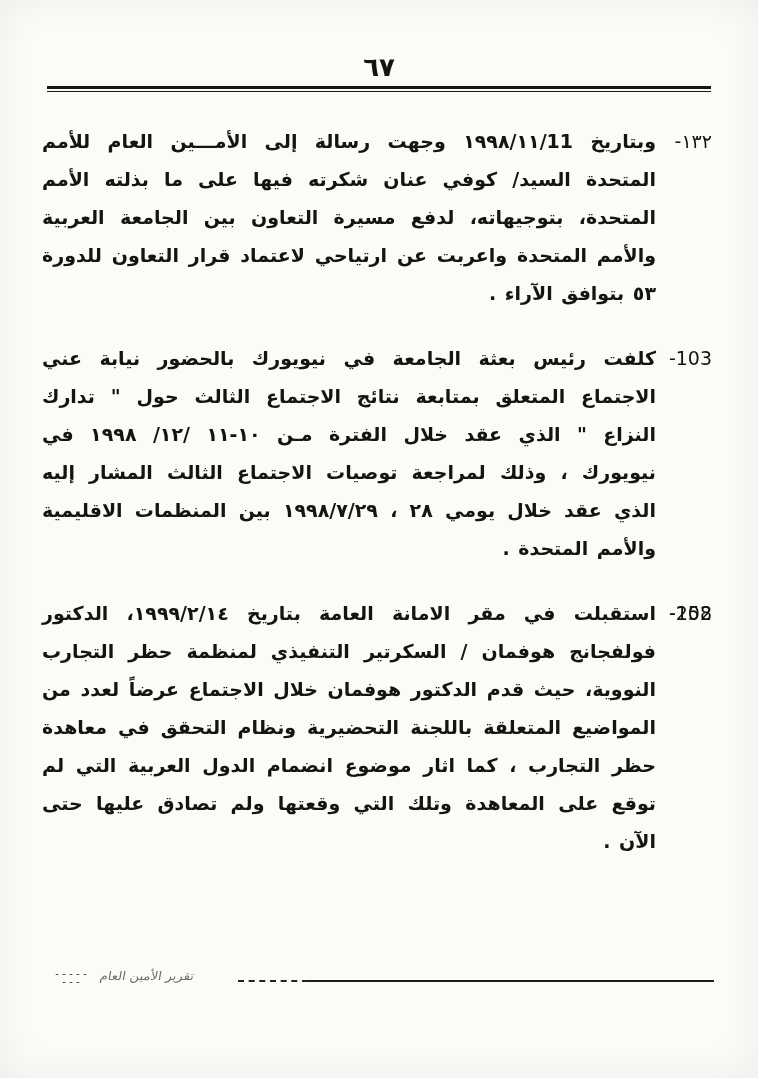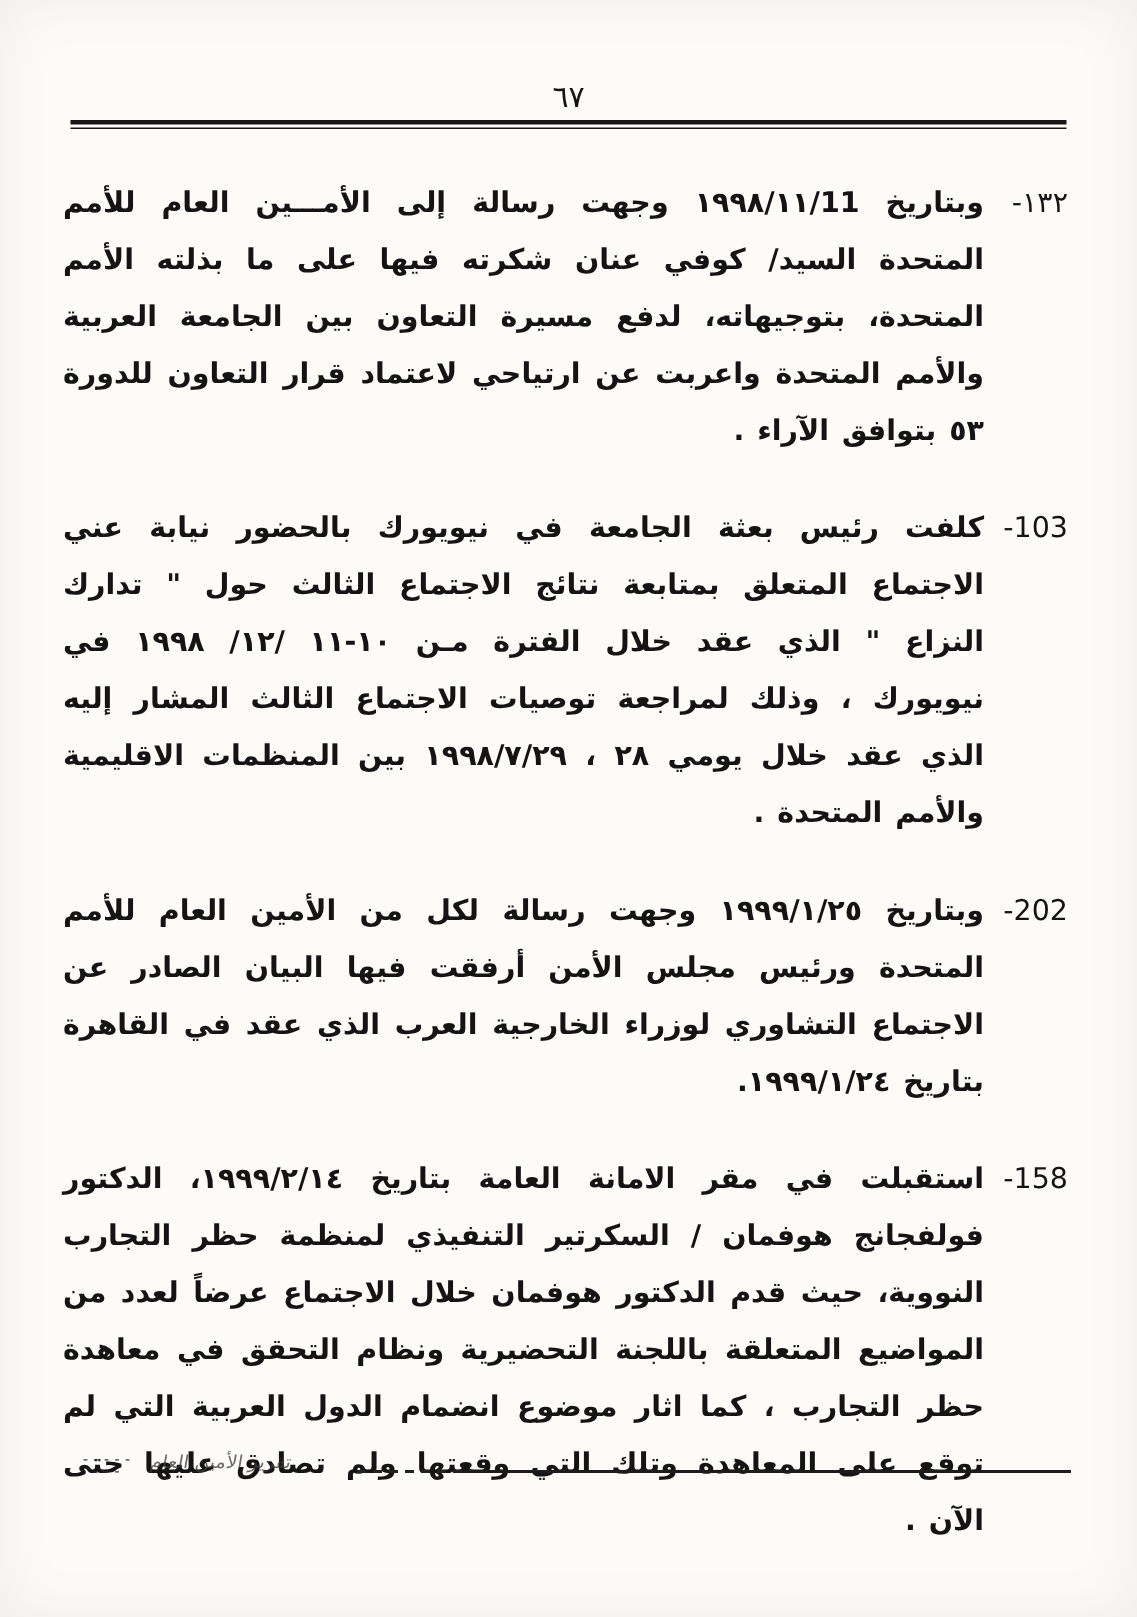--- a/index.html
+++ b/index.html
@@ -13,22 +13,22 @@
     width: 758px;
     height: 1078px;
     background: #fcfbf7;
     color: #141414;
     overflow: hidden;
     box-shadow: inset 0 0 40px rgba(0,0,0,0.06);
   }
   .page-number {
     text-align: center;
     padding-top: 52px;
-    font-size: 20px;
-    font-weight: normal;
+    font-size: 26px;
+    font-weight: bold;
     letter-spacing: 3px;
   }
   .rule-double {
     width: 664px;
     margin: 4px auto 0 auto;
     height: 6px;
     border-top: 3px solid #161616;
     border-bottom: 1.5px solid #161616;
   }
   .content {
@@ -111,21 +111,20 @@
       <span class="para-text">وبتاريخ ١٩٩٨/١١/11 وجهت رسالة إلى الأمـــين العام للأمم المتحدة السيد/ كوفي عنان شكرته فيها على ما بذلته الأمم المتحدة، بتوجيهاته، لدفع مسيرة التعاون بين الجامعة العربية والأمم المتحدة واعربت عن ارتياحي لاعتماد قرار التعاون للدورة ٥٣ بتوافق الآراء .</span>
     </div>
 
     <div class="para">
       <span class="para-num">103-</span>
       <span class="para-text">كلفت رئيس بعثة الجامعة في نيويورك بالحضور نيابة عني الاجتماع المتعلق بمتابعة نتائج الاجتماع الثالث حول " تدارك النزاع " الذي عقد خلال الفترة مـن ١٠-١١ /١٢/ ١٩٩٨ في نيويورك ، وذلك لمراجعة توصيات الاجتماع الثالث المشار إليه الذي عقد خلال يومي ٢٨ ، ١٩٩٨/٧/٢٩ بين المنظمات الاقليمية والأمم المتحدة .</span>
     </div>
 
     <div class="para">
       <span class="para-num">202-</span>
-      <span class="para-text">وبتاريخ ١٩٩٩/١/٢٥ وجهت رسالة لكل من الأمين العام للأمم المتحدة ورئيس مجلس الأمن أرفقت فيها البيان الصادر عن الاجتماع التشاوري لوزراء الخارجية العرب الذي عقد في القاهرة بتاريخ ١٩٩٩/١/٢٤.</span>
     </div>
 
     <div class="para">
       <span class="para-num">158-</span>
       <span class="para-text">استقبلت في مقر الامانة العامة بتاريخ ١٩٩٩/٢/١٤، الدكتور فولفجانج هوفمان / السكرتير التنفيذي لمنظمة حظر التجارب النووية، حيث قدم الدكتور هوفمان خلال الاجتماع عرضاً لعدد من المواضيع المتعلقة باللجنة التحضيرية ونظام التحقق في معاهدة حظر التجارب ، كما اثار موضوع انضمام الدول العربية التي لم توقع على المعاهدة وتلك التي وقعتها ولم تصادق عليها حتى الآن .</span>
     </div>
 
   </div>
 
   <div class="footer">

